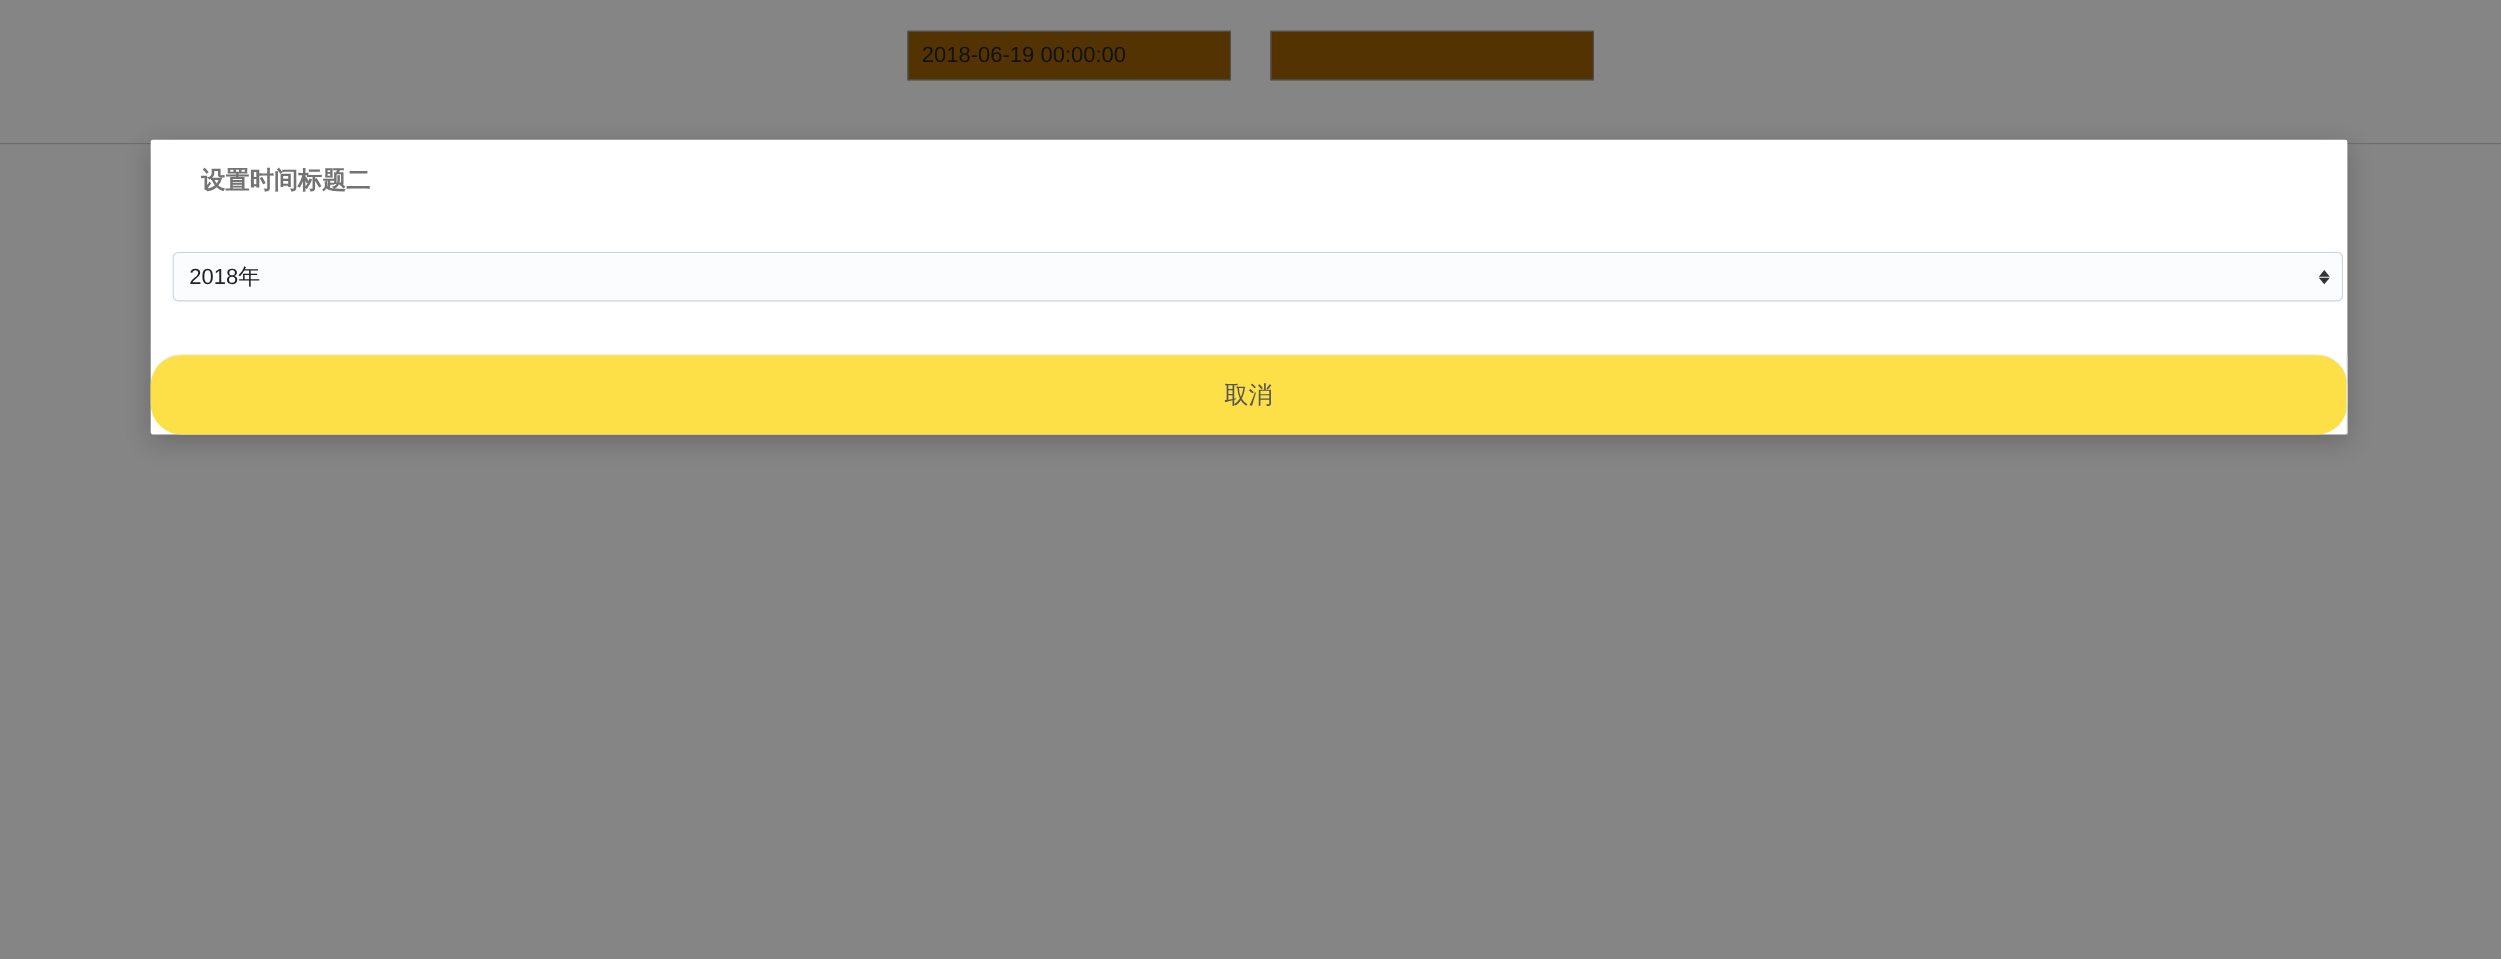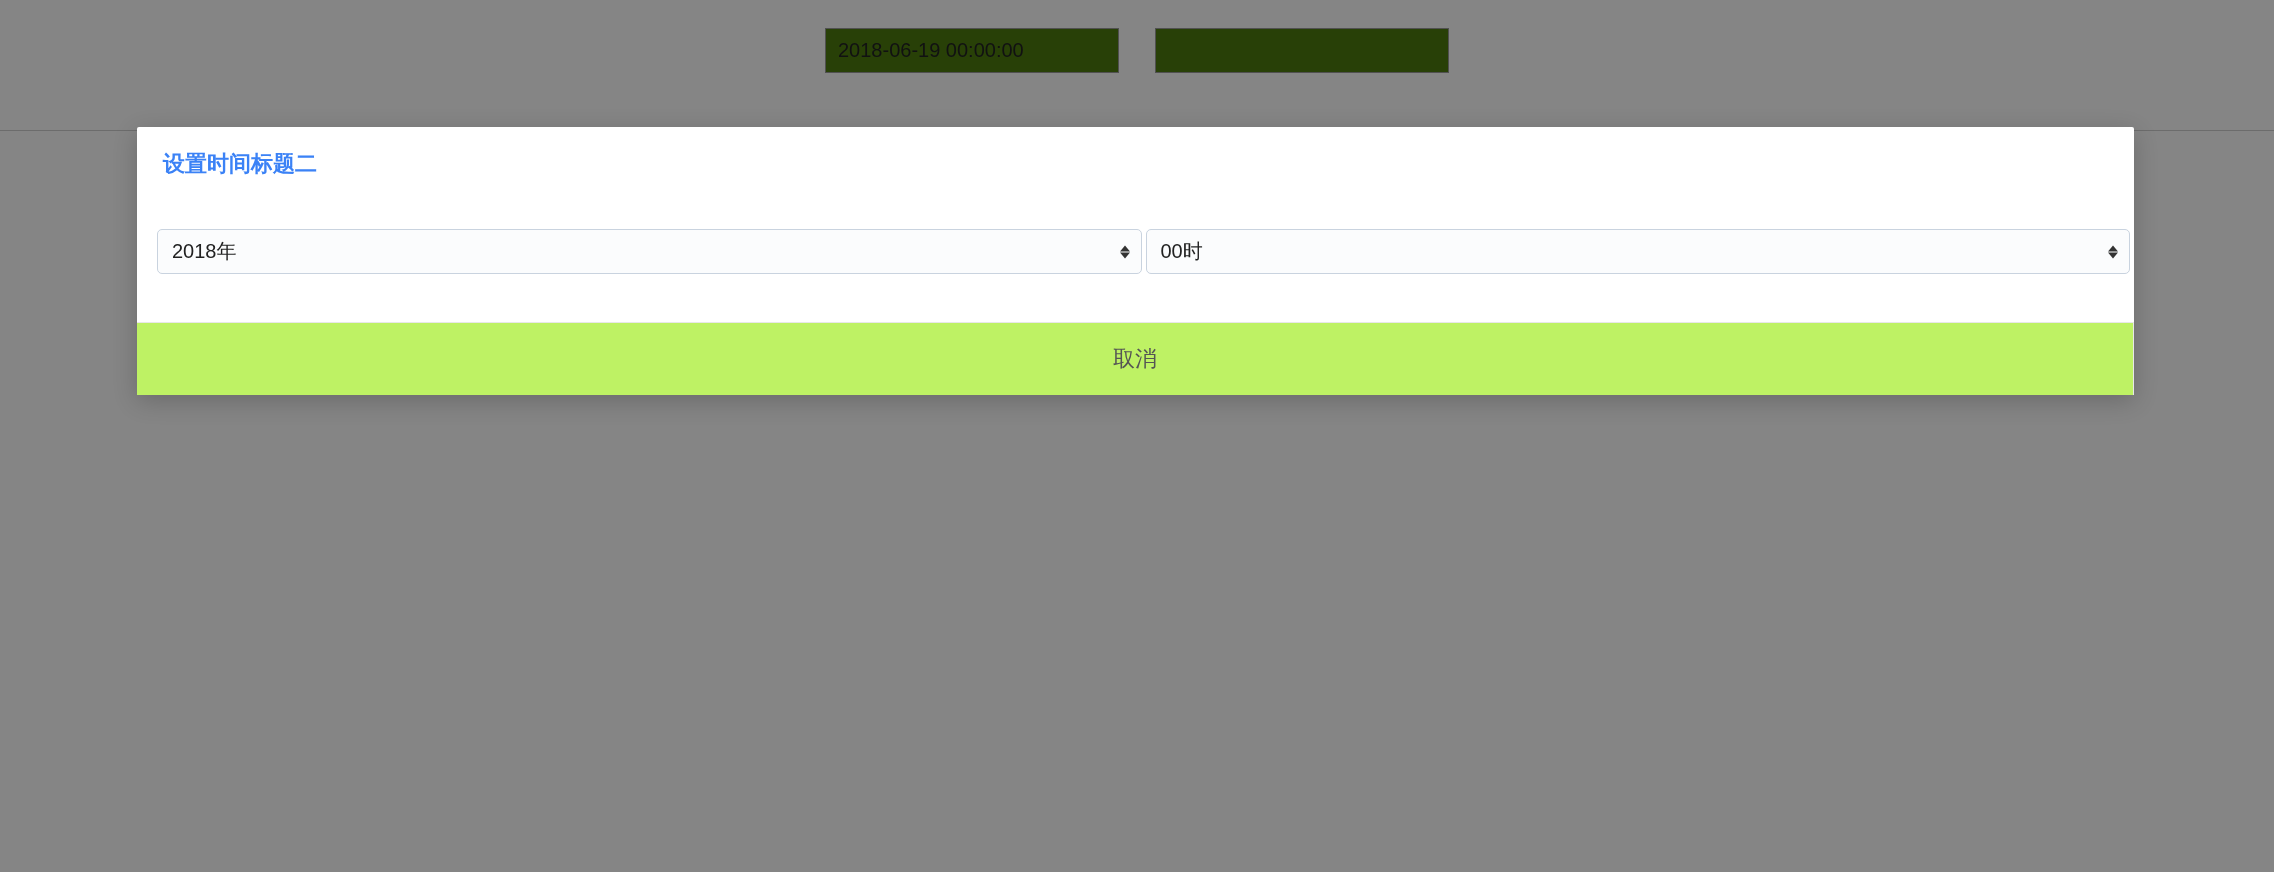--- a/index.html
+++ b/index.html
@@ -29,21 +29,21 @@
       display: flex;
       justify-content: center;
       align-items: flex-start;
       padding-top: 28px;
       gap: 36px;
     }
     .top-input {
       width: 294px;
       height: 45px;
       border: 1px solid #999;
-      background: #4d7c0f;
+      background: #a16207;
       font-size: 20px;
       padding: 0 12px;
       color: #222;
       outline: none;
     }
     .divider-line {
       position: absolute;
       top: 130px;
       left: 0;
       right: 0;
@@ -65,21 +65,22 @@
       box-shadow: 0 6px 24px rgba(0,0,0,0.2);
       display: flex;
       flex-direction: column;
     }
     .dialog-header {
       padding: 22px 26px 10px 26px;
     }
     .dialog-title {
       font-size: 22px;
       font-weight: 600;
-      color: #3b82f6;
+      color: #737373;
+      margin-left: 20px;
     }
     .dialog-body {
       padding: 40px 4px 48px 20px;
       display: flex;
       gap: 4px;
     }
     .select-wrap {
       position: relative;
       flex: 1;
       min-width: 0;
@@ -118,21 +119,22 @@
     }
     .arrow-up {
       border-bottom: 6px solid #333;
     }
     .arrow-down {
       border-top: 6px solid #333;
     }
     .dialog-footer {
       display: flex;
       border-top: 1px solid #e8e8e8;
-      background: #bef264;
+      background: #fde047;
+      border-radius: 28px;
     }
     .footer-btn {
       flex: 1;
       height: 72px;
       border: none;
       background: transparent;
       font-size: 22px;
       cursor: pointer;
       outline: none;
     }
@@ -167,27 +169,20 @@
     <div class="select-wrap">
       <div class="select-box">2018年</div>
       <div class="select-arrows">
         <div class="arrow-up"></div>
         <div class="arrow-down"></div>
       </div>
     </div>
 
 
 
-    <div class="select-wrap">
-      <div class="select-box">00时</div>
-      <div class="select-arrows">
-        <div class="arrow-up"></div>
-        <div class="arrow-down"></div>
-      </div>
-    </div>
 
 
   </div>
 
   <div class="dialog-footer">
     <button class="footer-btn cancel">取消</button>
   </div>
 </div>
 
 </body></html>

